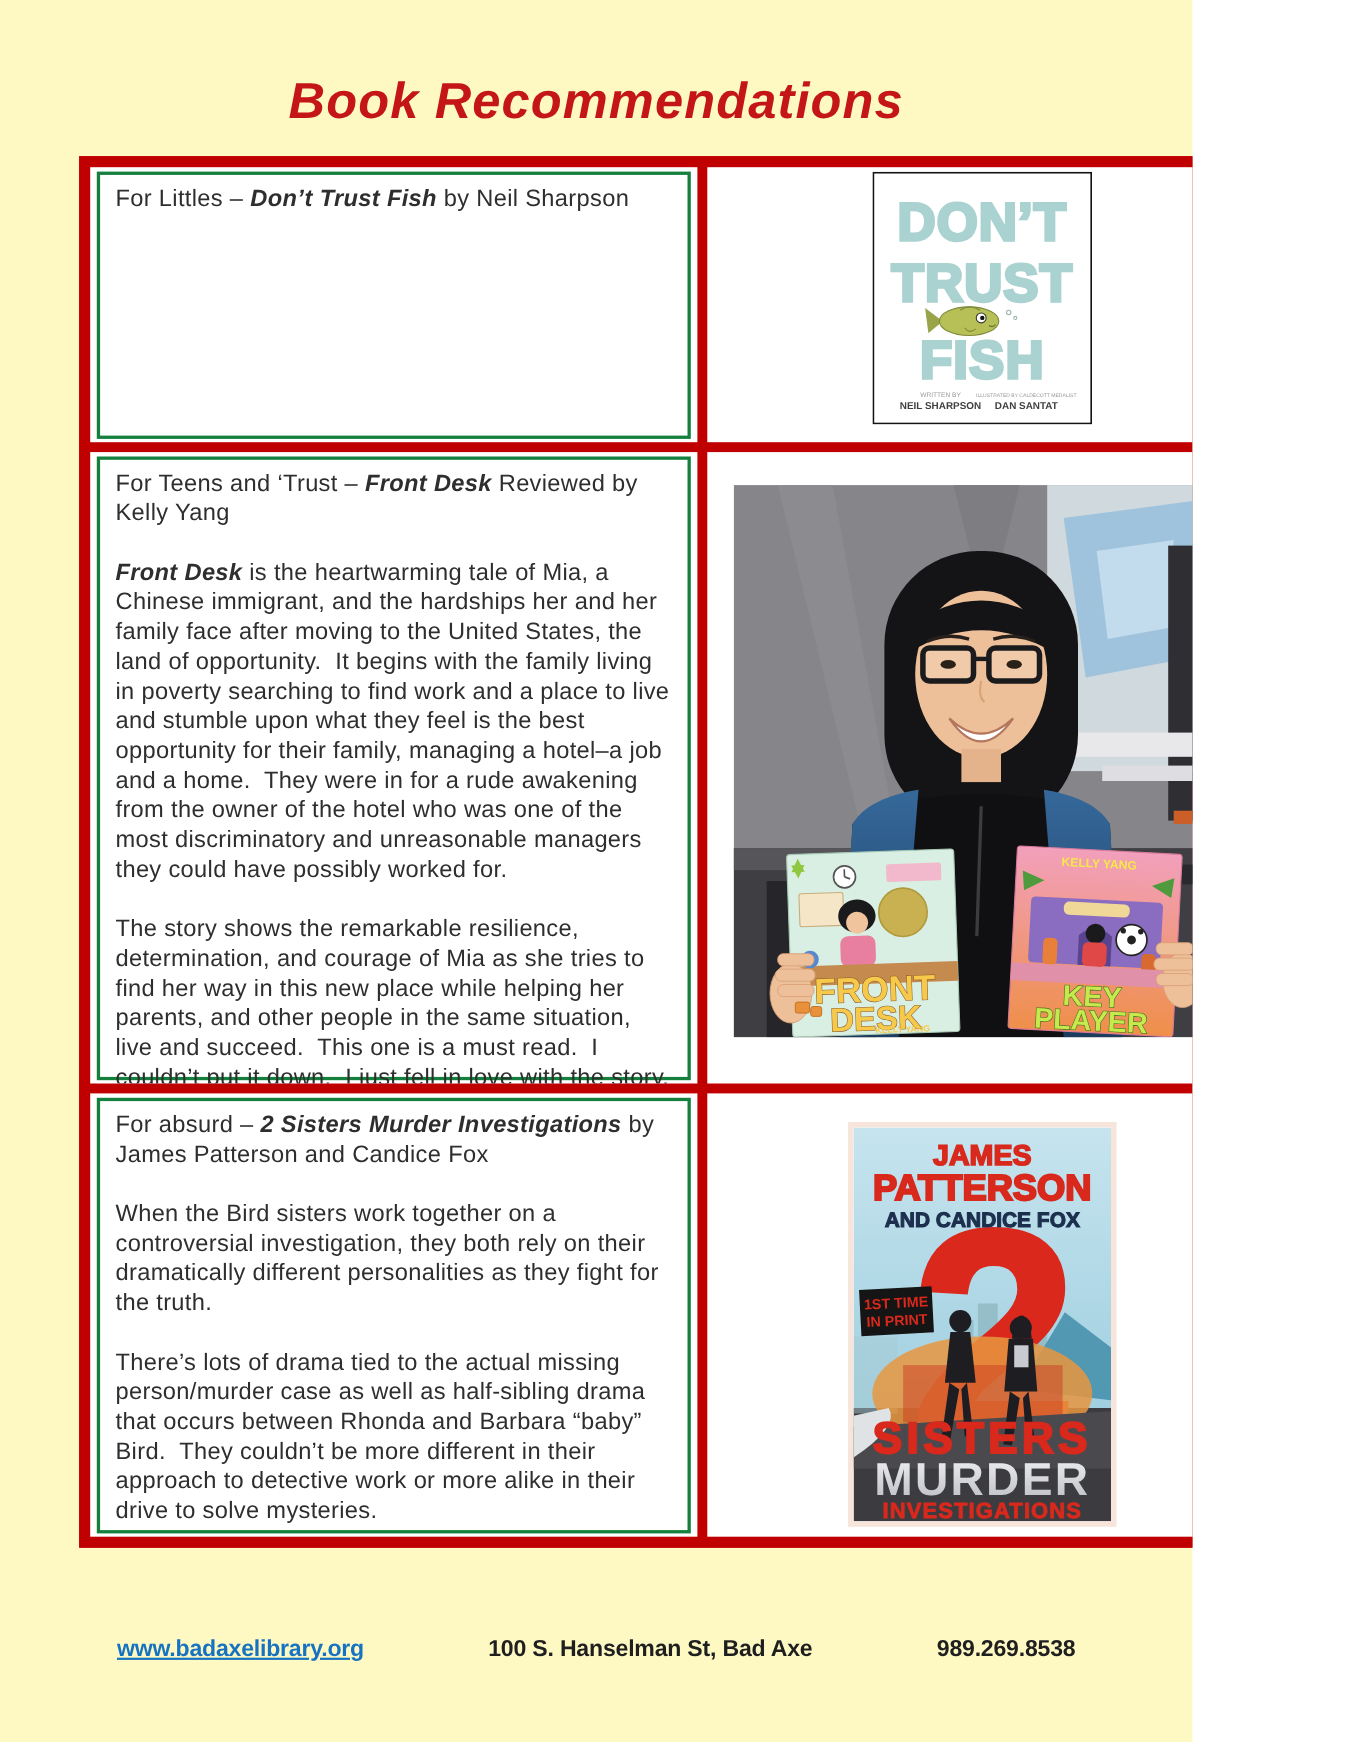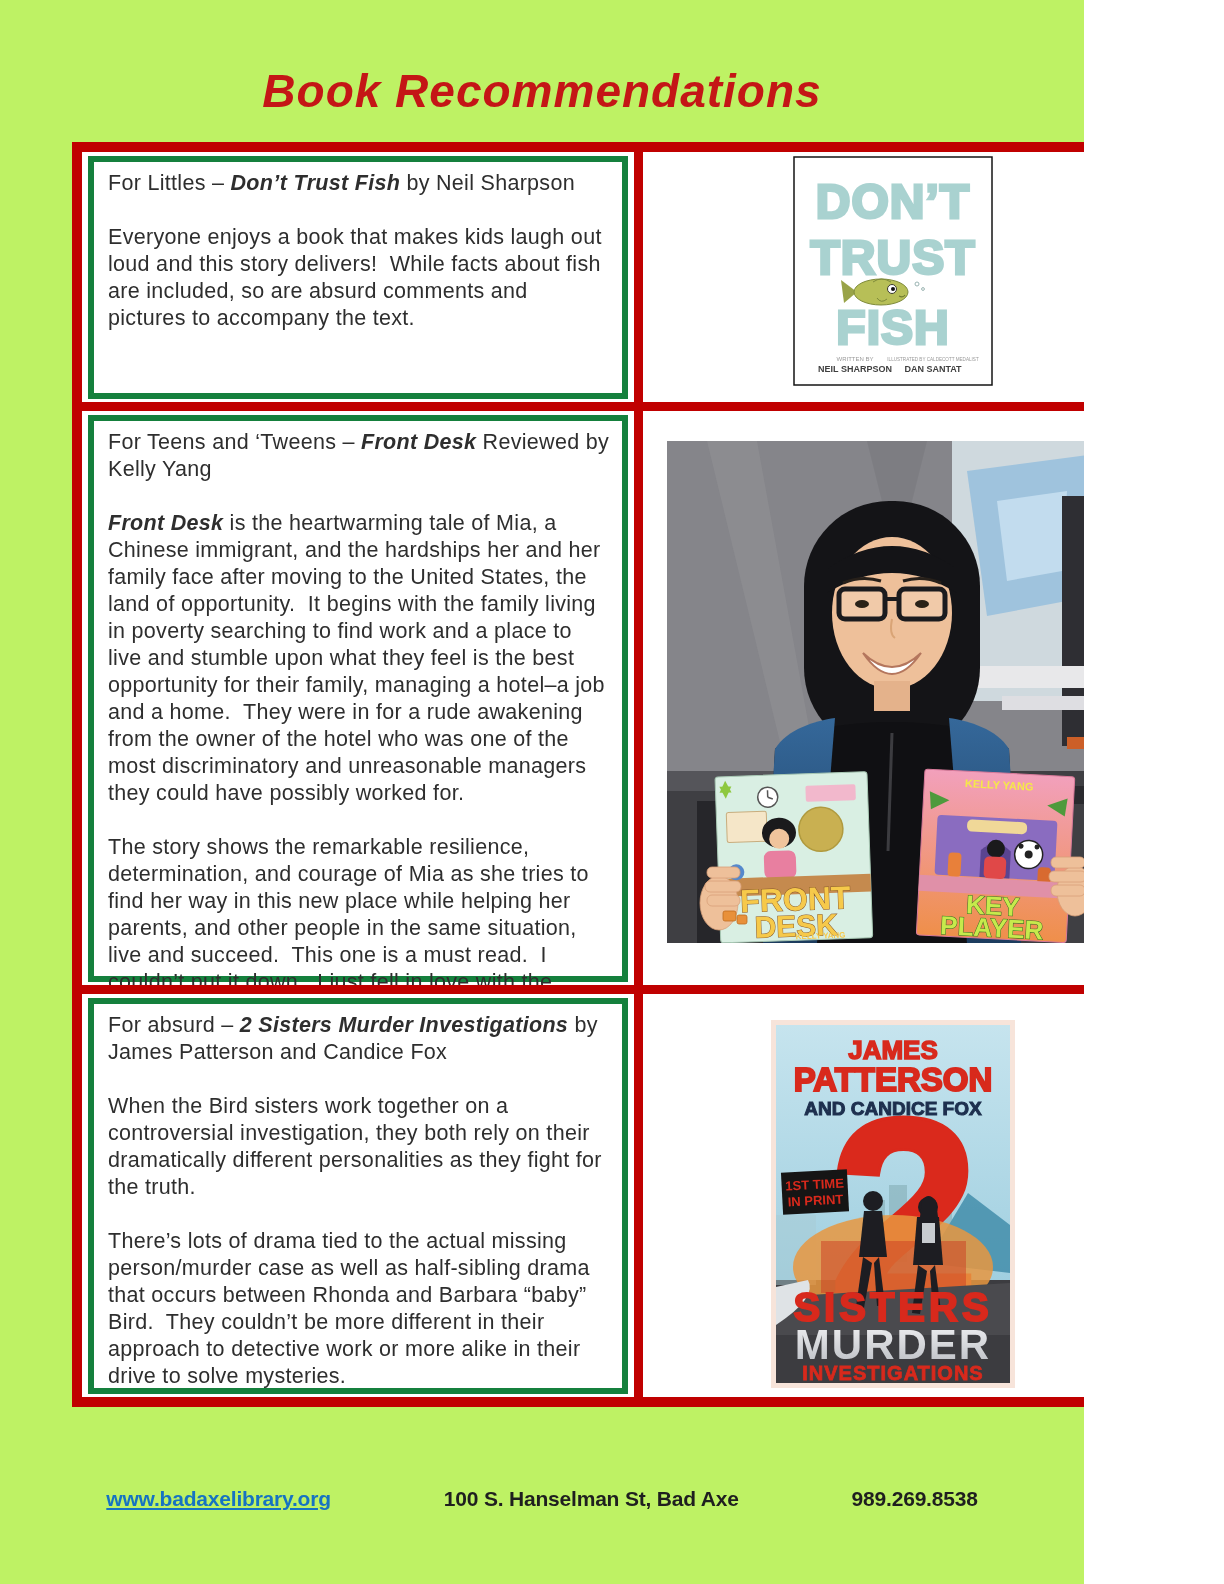--- a/index.html
+++ b/index.html
@@ -1,19 +1,19 @@
 <!DOCTYPE html>
 <html><head>
 <meta charset="utf-8">
 <style>
   html,body{margin:0;padding:0;background:#fff;}
   .page{
     position:relative;
     width:1084px;height:1584px;
-    background:#bef264;
+    background:#fef9c3;
     font-family:"Liberation Sans", sans-serif;
     overflow:hidden;
   }
   .doc-title{
     margin:64px 0 0 0;
     text-align:center;
     font-size:46px;
     font-weight:bold;
     font-style:italic;
     letter-spacing:1px;
@@ -27,21 +27,21 @@
     grid-template-rows:250px 574px 403px;
     gap:9px;
     background:#c00000;
     border:10px solid #c00000;
     box-sizing:border-box;
   }
   .cell{background:#ffffff;position:relative;overflow:hidden;}
   .text-inner{
     position:absolute;
     top:4px;left:6px;right:6px;bottom:3px;
-    border:6px solid #15803d;
+    border:3px solid #15803d;
     padding:8px 12px 0 14px;
     box-sizing:border-box;
   }
   .para{
     margin:0 0 27px 0;
     font-size:21.5px;
     line-height:27px;
     letter-spacing:0.3px;
     color:#2e2e2e;
     white-space:pre-wrap;
@@ -70,21 +70,20 @@
 
 <div class="page">
 
   <h1 class="doc-title">Book Recommendations</h1>
 
   <div class="book-table">
 
     <div class="cell">
       <div class="text-inner">
         <p class="para"><span>For Littles – </span><span class="bi">Don’t Trust Fish</span><span> by Neil Sharpson</span></p>
-        <p class="para">Everyone enjoys a book that makes kids laugh out loud and this story delivers!  While facts about fish are included, so are absurd comments and pictures to accompany the text.</p>
       </div>
     </div>
 
     <div class="cell img-cell">
       <svg class="fish-cover-svg" width="200" height="230" viewBox="0 0 200 230">
         <rect x="1" y="1" width="198" height="228" fill="#ffffff" stroke="#141414" stroke-width="1.5"></rect>
         <g font-weight="bold" text-anchor="middle" fill="#a9d2d0" stroke="#a9d2d0" paint-order="stroke" stroke-width="3" letter-spacing="1">
           <text x="100" y="62" font-size="48">DON’T</text>
           <text x="100" y="118" font-size="48">TRUST</text>
           <text x="100" y="188" font-size="48">FISH</text>
@@ -104,21 +103,21 @@
           <text x="62" y="205" font-size="6" fill="#9a9a9a">WRITTEN BY</text>
           <text x="62" y="216" font-size="9" font-weight="bold" fill="#3f3f3f">NEIL SHARPSON</text>
           <text x="140" y="205" font-size="4.6" fill="#9a9a9a">ILLUSTRATED BY CALDECOTT MEDALIST</text>
           <text x="140" y="216" font-size="9" font-weight="bold" fill="#3f3f3f">DAN SANTAT</text>
         </g>
       </svg>
     </div>
 
     <div class="cell">
       <div class="text-inner">
-        <p class="para"><span>For Teens and ‘Tweens – </span><span class="bi">Front Desk</span><span> Reviewed by Kelly Yang</span></p>
+        <p class="para"><span>For Teens and ‘Trust – </span><span class="bi">Front Desk</span><span> Reviewed by Kelly Yang</span></p>
         <p class="para"><span class="bi">Front Desk</span><span> is the heartwarming tale of Mia, a Chinese immigrant, and the hardships her and her family face after moving to the United States, the land of opportunity.  It begins with the family living in poverty searching to find work and a place to live and stumble upon what they feel is the best opportunity for their family, managing a hotel–a job and a home.  They were in for a rude awakening from the owner of the hotel who was one of the most discriminatory and unreasonable managers they could have possibly worked for.</span></p>
         <p class="para">The story shows the remarkable resilience, determination, and courage of Mia as she tries to find her way in this new place while helping her parents, and other people in the same situation, live and succeed.  This one is a must read.  I couldn’t put it down.  I just fell in love with the story.</p>
       </div>
     </div>
 
     <div class="cell img-cell">
       <svg class="photo-svg" width="452" height="502" viewBox="0 0 452 502">
         <defs>
           <linearGradient id="blazerGrad" x1="0" y1="0" x2="0" y2="1">
             <stop offset="0" stop-color="#35689a"></stop>

